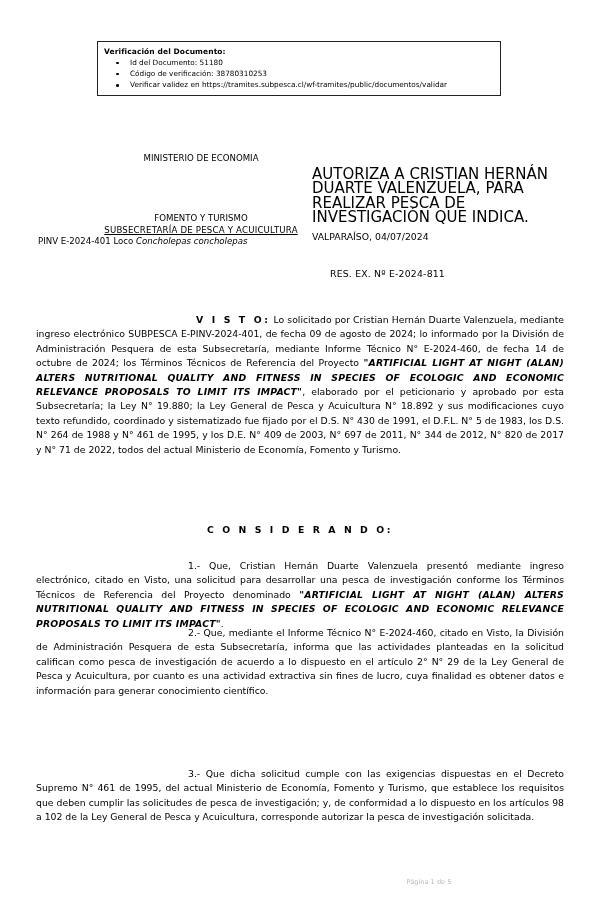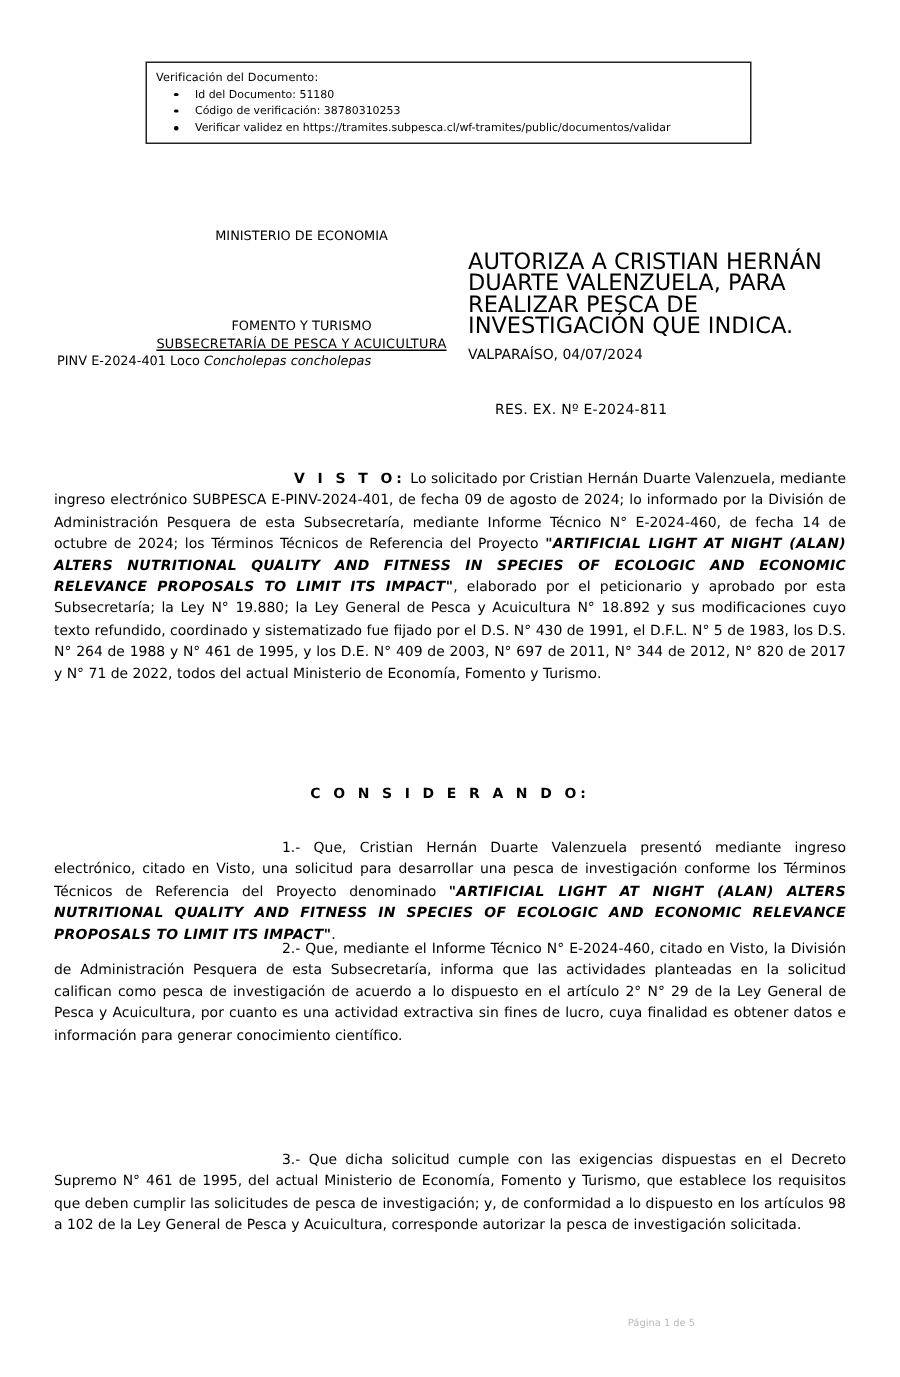--- a/index.html
+++ b/index.html
@@ -29,21 +29,21 @@
     left: 97px;
     top: 41px;
     width: 404px;
     box-sizing: border-box;
     border: 1px solid #222;
     padding: 4px 4px 4px 6px;
     background: #fff;
     overflow: hidden;
   }
   .verif-title {
-    font-weight: normal;
+    font-weight: bold;
     font-size: 7.5px;
     letter-spacing: 0.1px;
     line-height: 11px;
     white-space: nowrap;
   }
   .verif-list {
     margin: 0;
     padding: 0;
     list-style: none;
   }
@@ -167,21 +167,20 @@
   .para-3 { top: 767px; }
 
   .footer {
     position: absolute;
     left: 0;
     top: 878px;
     width: 528px;
     text-align: center;
     font-size: 6.6px;
     color: #b9b9b9;
-    padding-left: 12px;
   }
   .footer-inner {
     display: inline-block;
     margin-left: 330px;
   }
 </style>
 </head>
 <body>
 
 <div class="page">

